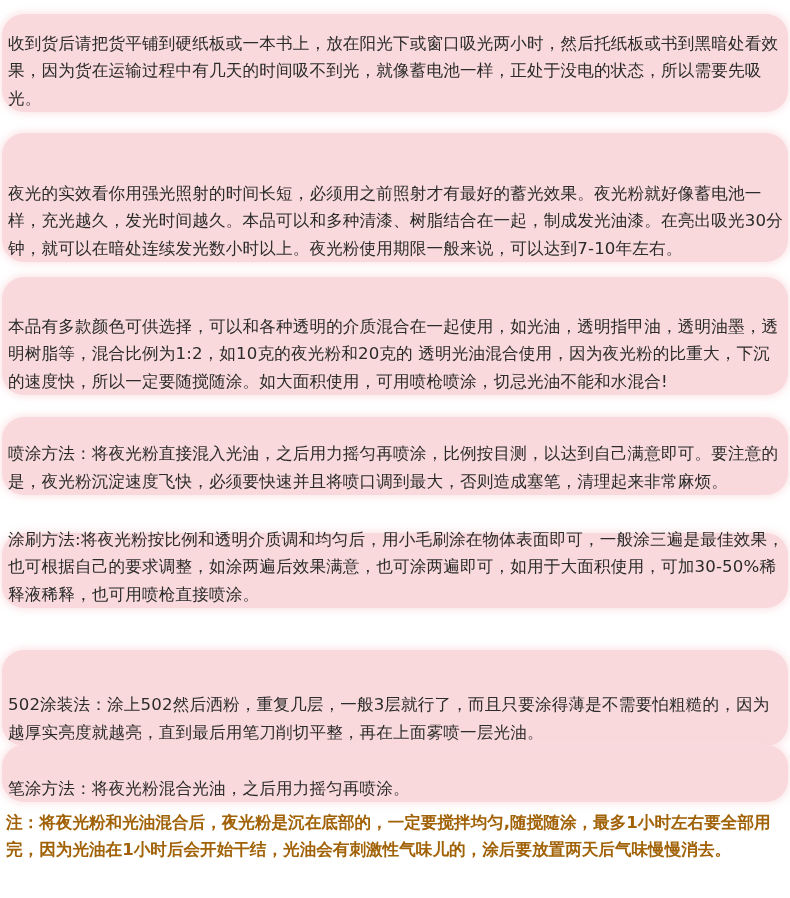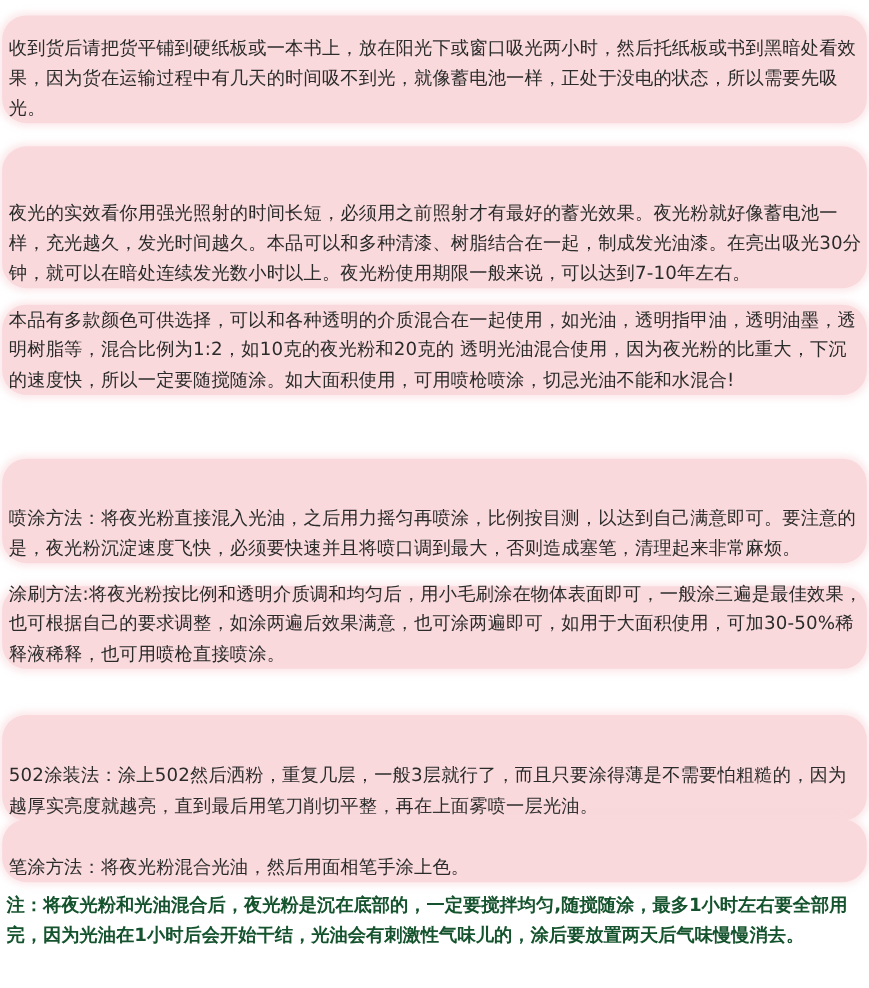--- a/index.html
+++ b/index.html
@@ -35,49 +35,49 @@
       word-break: break-all;
     }
     .note {
       position: absolute;
       left: 6px;
       top: 810px;
       width: 778px;
       margin: 0;
       font-size: 16.6px;
       line-height: 26.5px;
-      color: #14532d;
+      color: #a16207;
       font-weight: bold;
       word-break: break-all;
     }
   </style>
 </head>
 <body>
 
 <div class="card" style="top:14px;height:98px;">
   <p>收到货后请把货平铺到硬纸板或一本书上，放在阳光下或窗口吸光两小时，然后托纸板或书到黑暗处看效果，因为货在运输过程中有几天的时间吸不到光，就像蓄电池一样，正处于没电的状态，所以需要先吸光。</p>
 </div>
 
 <div class="card" style="top:133px;height:129px;">
   <p>夜光的实效看你用强光照射的时间长短，必须用之前照射才有最好的蓄光效果。夜光粉就好像蓄电池一样，充光越久，发光时间越久。本品可以和多种清漆、树脂结合在一起，制成发光油漆。在亮出吸光30分钟，就可以在暗处连续发光数小时以上。夜光粉使用期限一般来说，可以达到7-10年左右。</p>
 </div>
 
-<div class="card" style="top:277px;height:82px;">
+<div class="card" style="top:277px;height:118px;">
   <p>本品有多款颜色可供选择，可以和各种透明的介质混合在一起使用，如光油，透明指甲油，透明油墨，透明树脂等，混合比例为1:2，如10克的夜光粉和20克的 透明光油混合使用，因为夜光粉的比重大，下沉的速度快，所以一定要随搅随涂。如大面积使用，可用喷枪喷涂，切忌光油不能和水混合!</p>
 </div>
 
-<div class="card" style="top:417px;height:95px;">
+<div class="card" style="top:417px;height:78px;">
   <p>喷涂方法：将夜光粉直接混入光油，之后用力摇匀再喷涂，比例按目测，以达到自己满意即可。要注意的是，夜光粉沉淀速度飞快，必须要快速并且将喷口调到最大，否则造成塞笔，清理起来非常麻烦。</p>
 </div>
 
 <div class="card" style="top:533px;height:75px;">
   <p>涂刷方法:将夜光粉按比例和透明介质调和均匀后，用小毛刷涂在物体表面即可，一般涂三遍是最佳效果，也可根据自己的要求调整，如涂两遍后效果满意，也可涂两遍即可，如用于大面积使用，可加30-50%稀释液稀释，也可用喷枪直接喷涂。</p>
 </div>
 
 <div class="card" style="top:650px;height:96px;">
   <p>502涂装法：涂上502然后洒粉，重复几层，一般3层就行了，而且只要涂得薄是不需要怕粗糙的，因为越厚实亮度就越亮，直到最后用笔刀削切平整，再在上面雾喷一层光油。</p>
 </div>
 
 <div class="card" style="top:745px;height:57px;">
-  <p>笔涂方法：将夜光粉混合光油，然后用面相笔手涂上色。</p>
+  <p>笔涂方法：将夜光粉混合光油，之后用力摇匀再喷涂。</p>
 </div>
 
 <p class="note">注：将夜光粉和光油混合后，夜光粉是沉在底部的，一定要搅拌均匀,随搅随涂，最多1小时左右要全部用完，因为光油在1小时后会开始干结，光油会有刺激性气味儿的，涂后要放置两天后气味慢慢消去。</p>
 
 </body></html>

